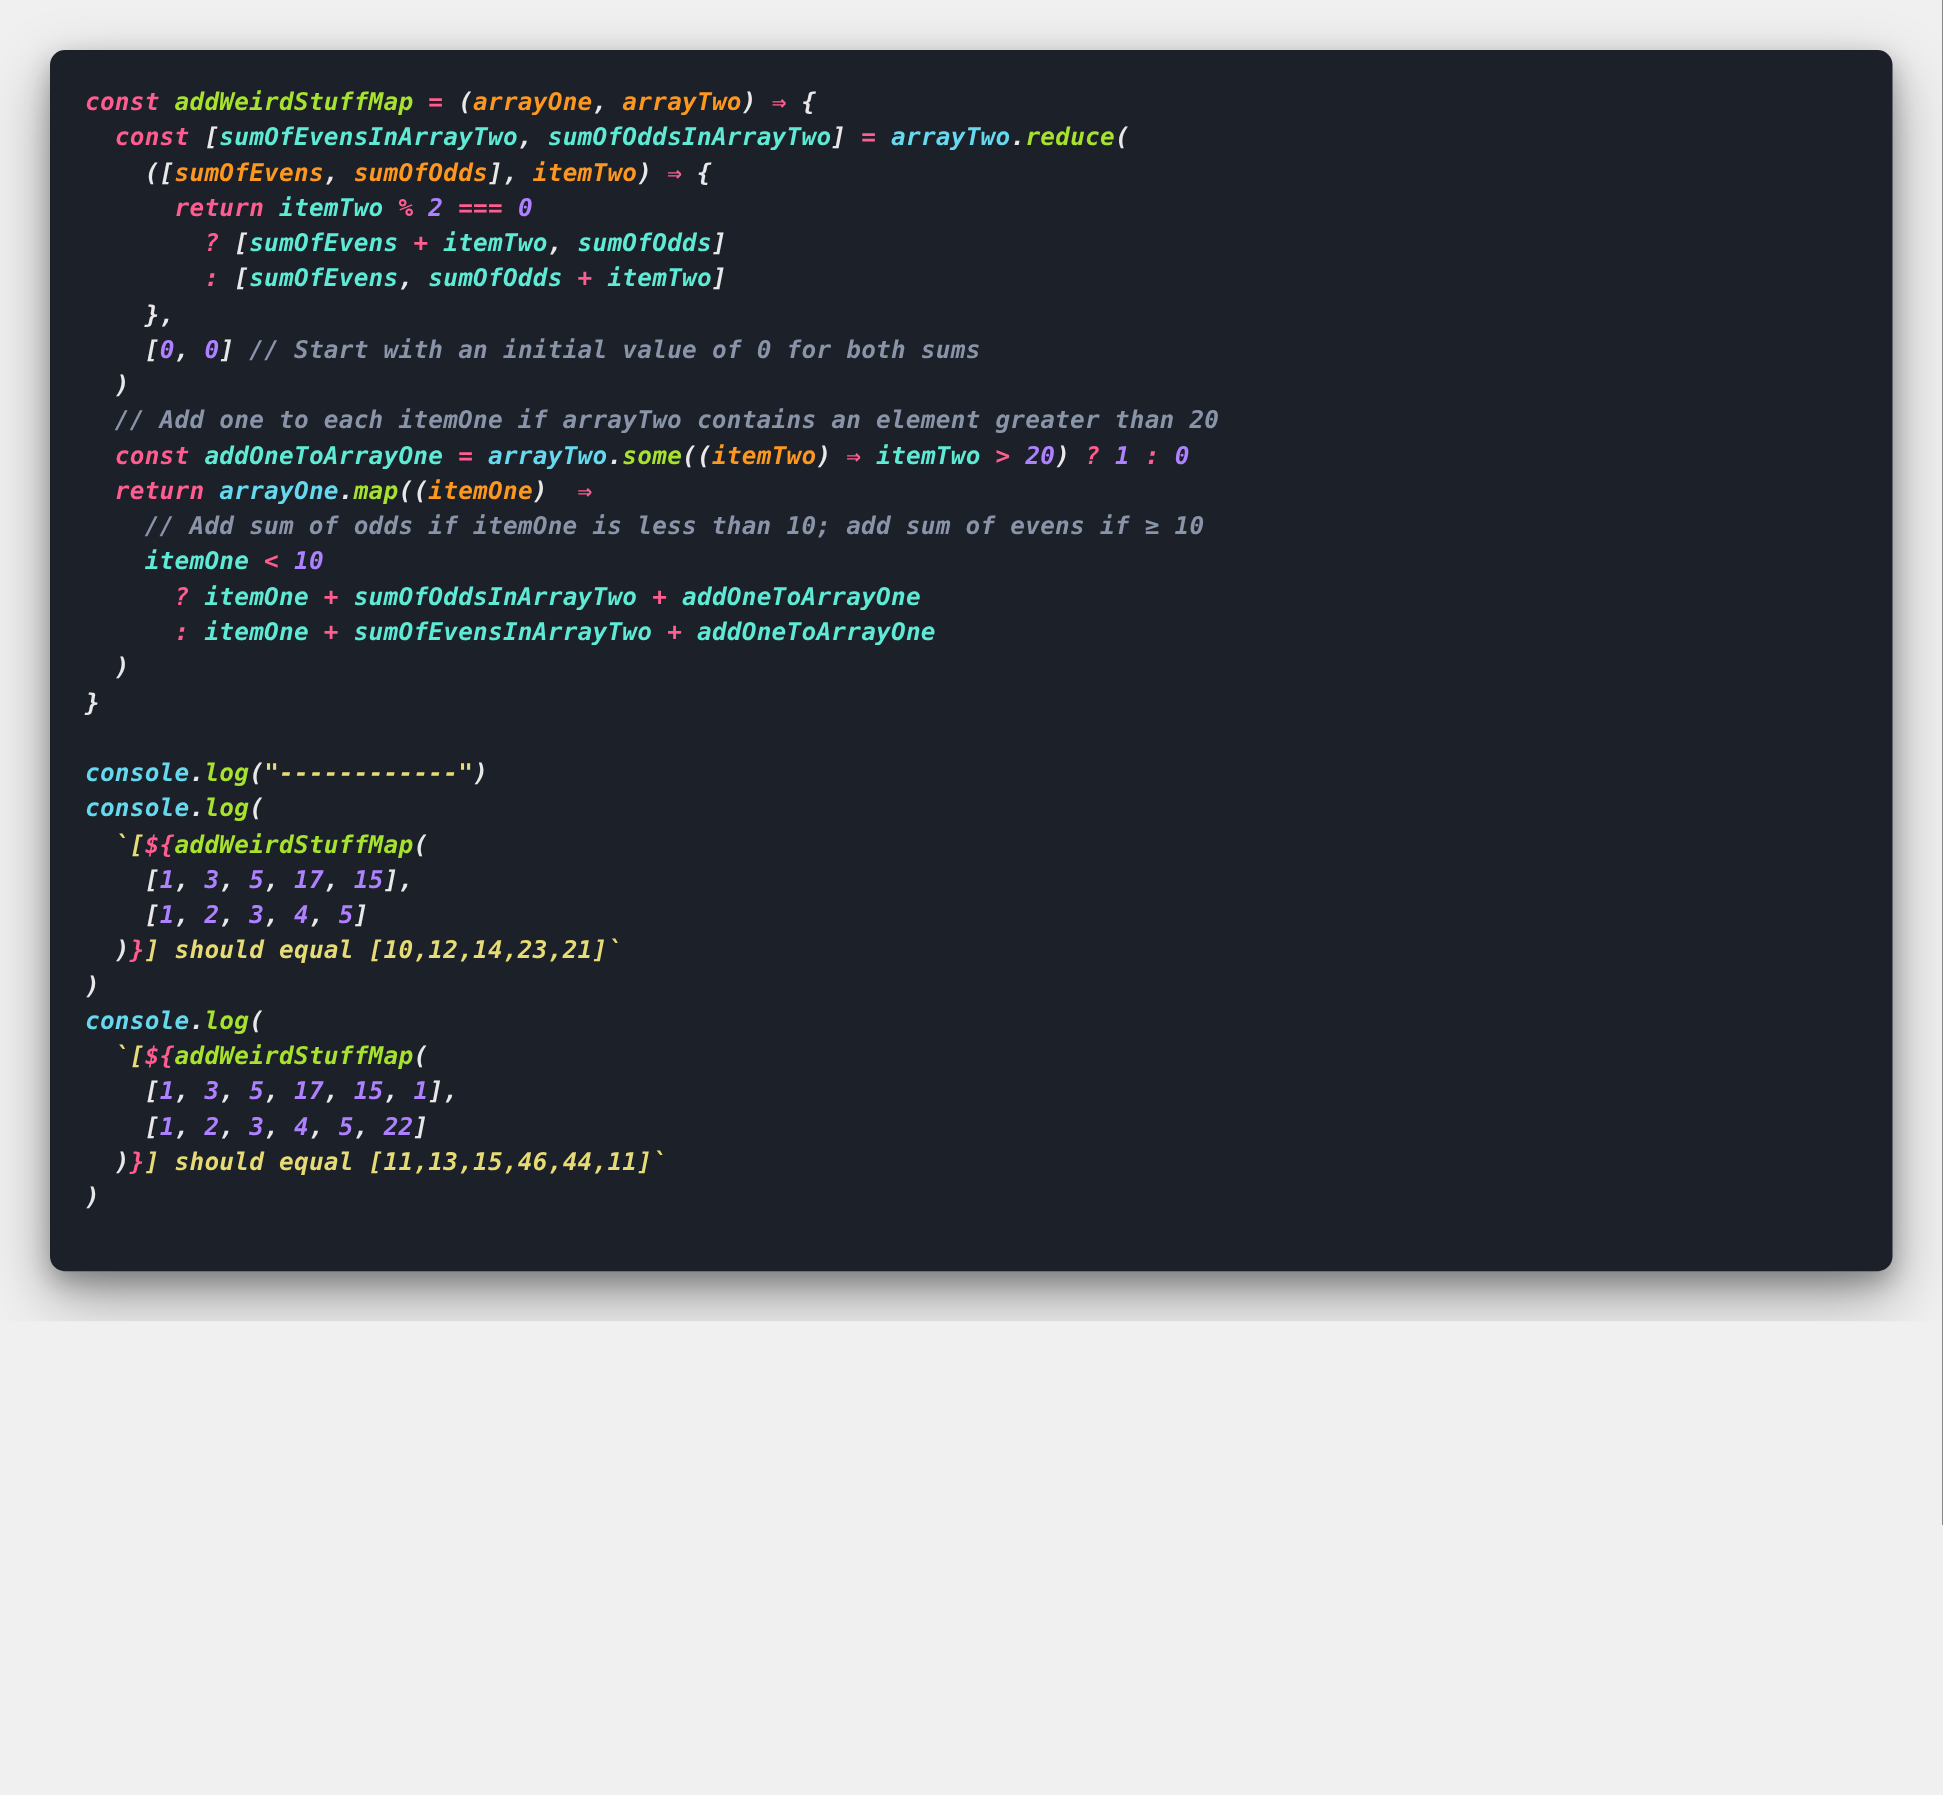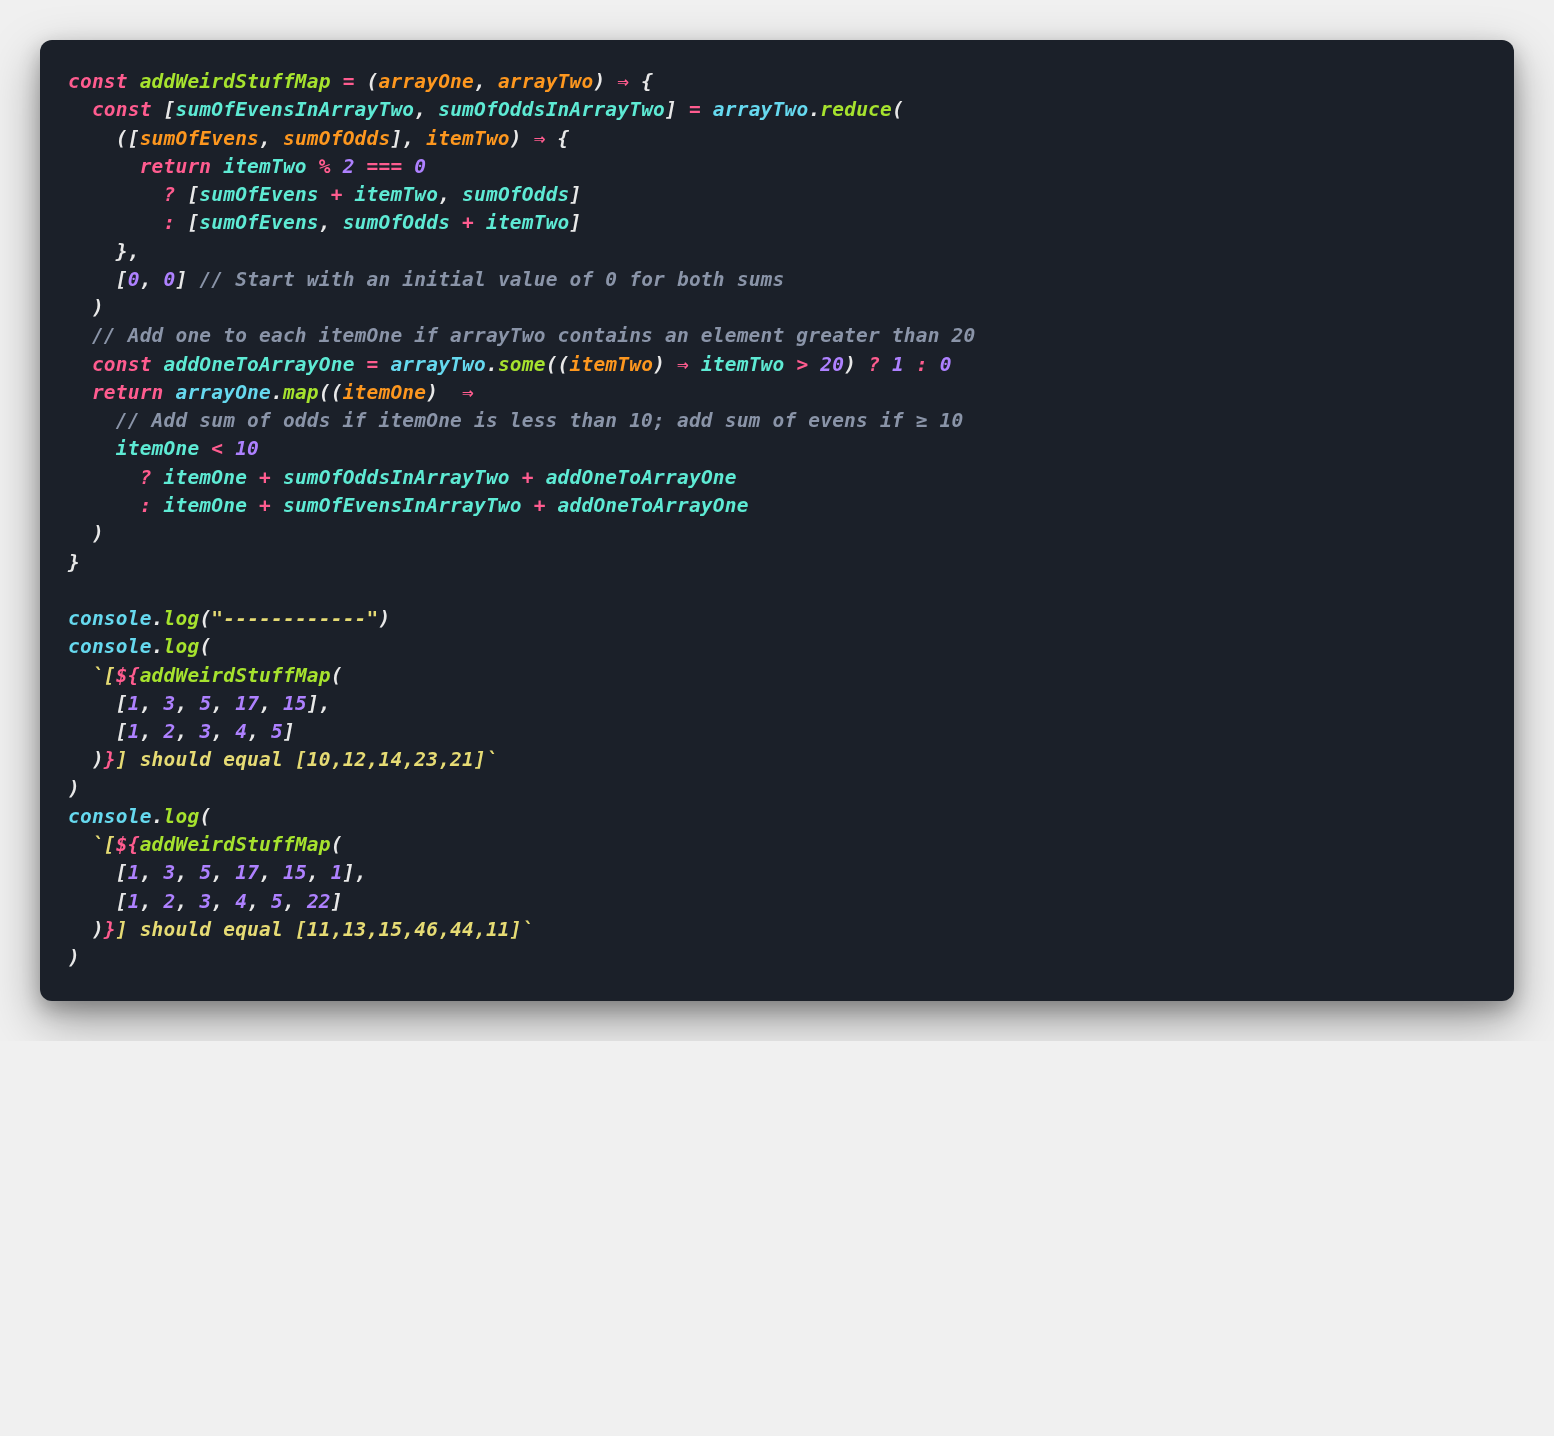--- a/index.html
+++ b/index.html
@@ -4,21 +4,21 @@
 <style>
   body {
     margin: 0;
     padding: 40px;
     background: #f0f0f0;
     font-family: 'Menlo', 'Monaco', 'Consolas', monospace;
   }
   .code-block {
     background: #1b2029;
     border-radius: 12px;
-    padding: 28px 28px 28px 28px;
+    padding: 28px 28px 44px 28px;
     box-shadow: 0 20px 50px rgba(0,0,0,0.35), 0 8px 20px rgba(0,0,0,0.25);
     font-size: 19.5px;
     line-height: 1.45;
     font-weight: 700;
     white-space: pre;
     overflow: auto;
     letter-spacing: 0.2px;
     font-style: italic;
   }
   .line { display: block; }

